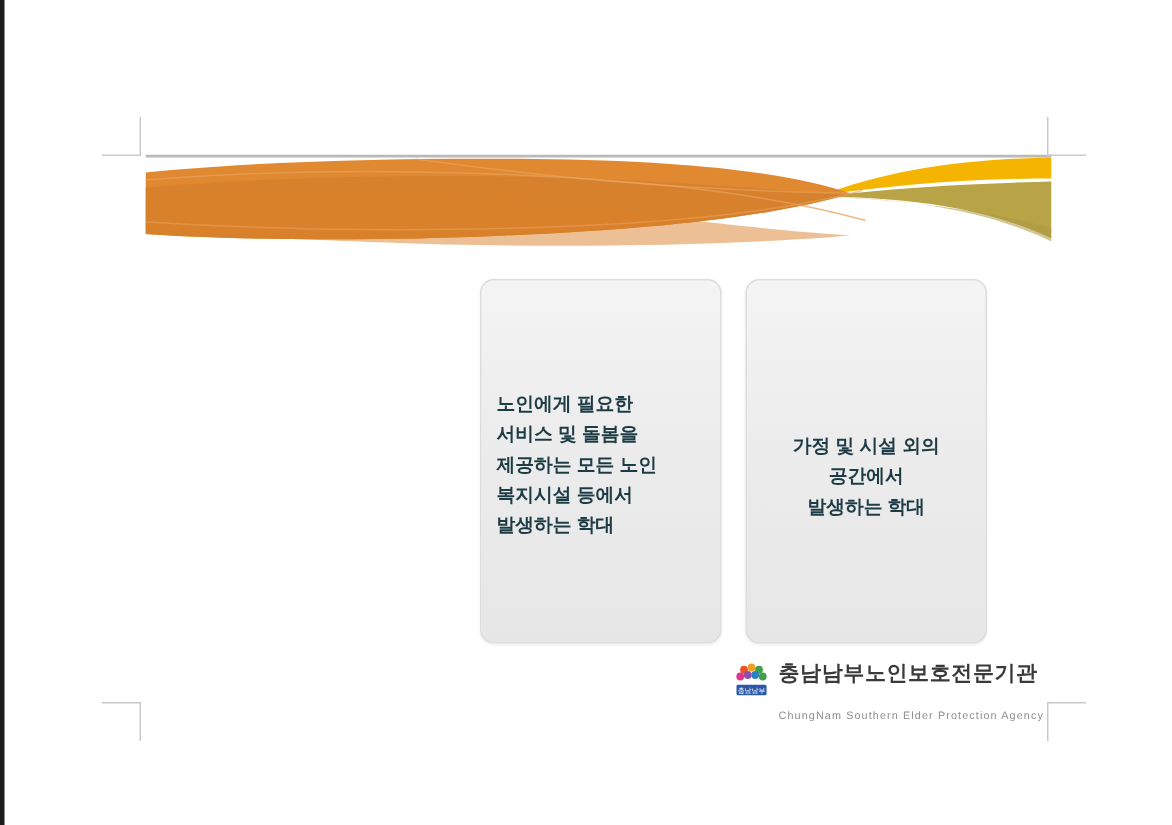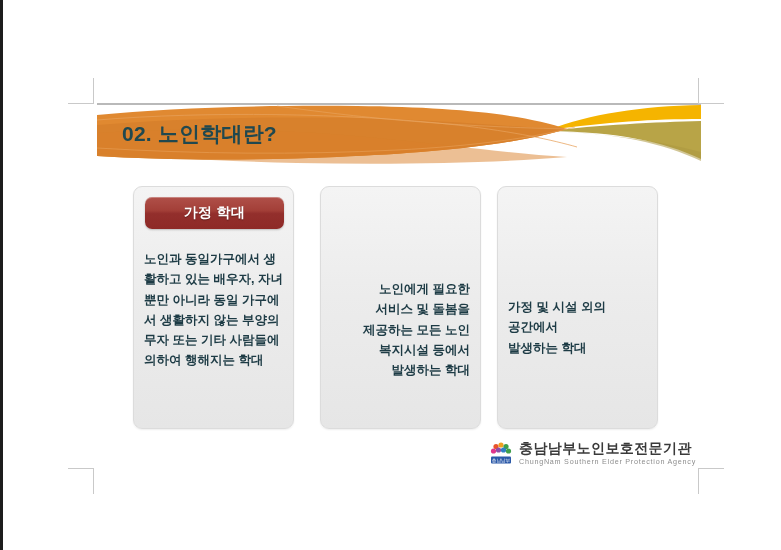--- a/index.html
+++ b/index.html
@@ -139,22 +139,22 @@
     left: 10px;
     right: 10px;
     top: 58px;
     color: #1d3b45;
     font-size: 12.5px;
     font-weight: bold;
     line-height: 1.62;
     white-space: pre-line;
   }
   .card-body.align-left   { text-align: left;   top: 62px; }
-  .card-body.align-center { text-align: right; top: 72px; margin-top: 20px; }
-  .card-body.align-center-low { top: 100px; margin-top: 10px; }
+  .card-body.align-center { text-align: left; top: 72px; }
+  .card-body.align-center-low { text-align: center; top: 100px; }
 
   
   .footer-logo {
     position: absolute;
     left: 489px;
     top: 441px;
     display: flex;
     align-items: flex-start;
     gap: 6px;
   }
@@ -170,21 +170,21 @@
     line-height: 1;
   }
   .logo-ko {
     font-size: 14px;
     font-weight: bold;
     color: #3a3a3a;
     letter-spacing: 0.4px;
     white-space: nowrap;
   }
   .logo-en {
-    margin-top: 3px;
+    margin-top: 18px;
     font-size: 7.2px;
     color: #8d8d8d;
     letter-spacing: 0.75px;
     white-space: nowrap;
   }
 </style>
 </head>
 <body>
 
 <div class="window-edge-left"></div>
@@ -218,31 +218,24 @@
                C 355 17 425 25 470 26
                C 420 41 340 50 240 54
                C 150 58 60 57 0 53 Z" fill="#d8812c"></path>
       <path d="M 0 30 C 90 24 190 26 280 35 C 360 43 420 51 470 54
                C 400 60 300 62 200 60 C 120 58 55 54 0 50 Z" fill="#d97f2a" opacity="0.5"></path>
 
       <path d="M 0 17 C 110 8 250 10 360 22 C 420 29 455 37 480 44" fill="none" stroke="#e7a059" stroke-width="1" opacity="0.75"></path>
       <path d="M 0 45 C 100 51 200 52 300 47 C 380 43 440 34 478 24" fill="none" stroke="#e7a059" stroke-width="1" opacity="0.6"></path>
       <path d="M 180 3 C 260 14 340 23 470 26" fill="none" stroke="#e9a765" stroke-width="1" opacity="0.55"></path>
     </svg>
-    <div class="banner-title">02. 노인학대란?</div>
   </div>
 
   <div class="cards">
 
-    <div class="card card-1">
-      <div class="card-header">
-        <span class="card-header-label">가정 학대</span>
-      </div>
-      <div class="card-body align-left">노인과 동일가구에서 생활하고 있는 배우자, 자녀 뿐만 아니라 동일 가구에서 생활하지 않는 부양의무자 또는 기타 사람들에 의하여 행해지는 학대</div>
-    </div>
 
     <div class="card card-2">
       <div class="card-body align-center">노인에게 필요한
 서비스 및 돌봄을
 제공하는 모든 노인
 복지시설 등에서
 발생하는 학대</div>
     </div>
 
     <div class="card card-3">

